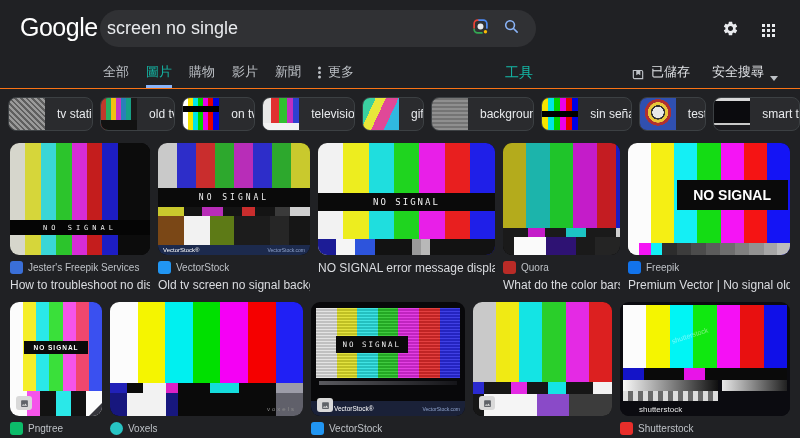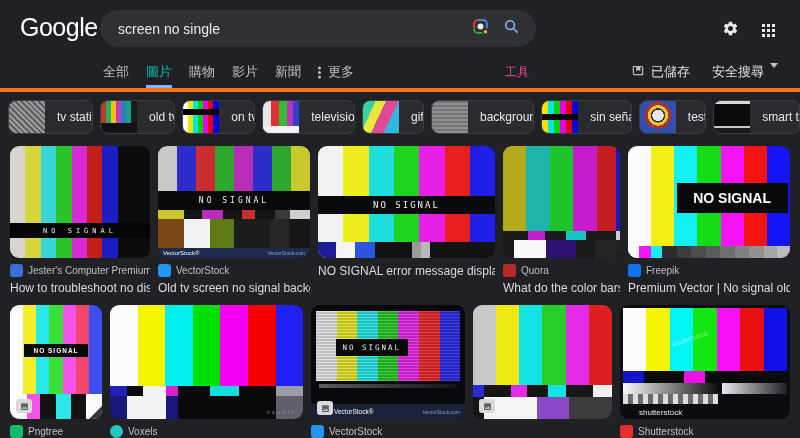--- a/index.html
+++ b/index.html
@@ -2,33 +2,33 @@
 <html><head>
 <meta charset="utf-8">
 <style>
   html,body{margin:0;padding:0}
   body{width:800px;height:438px;background:#202124;font-family:"Liberation Sans",sans-serif;overflow:hidden;position:relative}
 
   
   .hdr{position:relative;height:56px}
   .logo{position:absolute;left:20px;top:13px;font-size:25px;font-weight:500;color:#fff;letter-spacing:-0.5px}
   .sbar{position:absolute;left:100px;top:10px;width:436px;height:37px;background:#303134;border-radius:19px;display:flex;align-items:center}
-  .q{margin-left:18px;font-size:14px;color:#e8eaed;flex:1}
+  .q{margin-left:7px;font-size:18px;color:#e8eaed;flex:1}
   .sicons{display:flex;align-items:center;gap:14px;margin-right:16px}
   .hicons{position:absolute;right:24px;top:20px;display:flex;gap:22px;align-items:center}
   .grid9{width:15px;height:15px;background:radial-gradient(circle,#e8eaed 1.5px,transparent 1.8px) 0 0/5px 5px}
 
   
-  .tabs{position:relative;height:32px;border-bottom:4px solid #f97316;font-size:13px}
+  .tabs{position:relative;height:32px;border-bottom:1px solid #f97316;font-size:13px}
   .tabs-left{position:absolute;left:103px;top:0;display:flex;gap:17px;align-items:stretch;height:100%}
   .tab{color:#bdc1c6;display:flex;align-items:center;gap:5px;box-sizing:border-box;cursor:pointer}
   .tab.active{color:#14b8a6;border-bottom:3px solid #8ab4f8;padding-top:3px}
-  .tools{position:absolute;left:505px;top:8px;color:#ec4899;font-size:12px}
+  .tools{position:absolute;left:505px;top:8px;color:#14b8a6;font-size:14px}
   .meta{position:absolute;right:22px;top:7px;display:flex;gap:22px;align-items:center;color:#dfe1e5;font-size:13px}
-  .meta .itm{display:flex;align-items:flex-start;gap:6px}
+  .meta .itm{display:flex;align-items:flex-end;gap:6px}
   .caret{width:0;height:0;border-left:4px solid transparent;border-right:4px solid transparent;border-top:5px solid #bdc1c6}
   .vdots{width:3px;height:3px;border-radius:50%;background:#bdc1c6;box-shadow:0 -4.5px 0 #bdc1c6,0 4.5px 0 #bdc1c6;margin-right:2px}
 
   
   .chips{display:flex;gap:7px;margin:8px 0 0 8px}
   .chip{display:flex;align-items:center;height:32px;border:1px solid #3c4043;border-radius:8px;background:#2a2b2e;overflow:hidden;cursor:pointer}
   .thumb{width:36px;height:32px;flex:none}
   .lbl{padding:0 12px;font-size:12px;color:#e8eaed;white-space:nowrap}
 
   
@@ -157,21 +157,21 @@
 <div class="row r1">
 
   <div class="res" style="width:140px">
     <div class="tile t-r1">
       <div class="abs" style="inset:0;background:linear-gradient(90deg,#d6d6cc 0 11%,#d6d63a 11% 22%,#3ad6d6 22% 33%,#2cc42c 33% 44%,#d62cd6 44% 55%,#c41d1d 55% 66%,#1d1dc4 66% 77%,#0c0c0c 77% 100%)"></div>
       <div class="abs nosig" style="left:0;right:0;top:69%;height:13%;background:#050505;font-size:7px;letter-spacing:4px">NO SIGNAL</div>
     </div>
     <div class="cap">
       <div class="srcrow">
         <span class="fav" style="background:#3a6fd8"></span>
-        <span class="src">Jester's Computer Premium</span>
+        <span class="src">Jester's Freepik Services</span>
       </div>
       <div class="ttl">How to troubleshoot no displa...</div>
     </div>
   </div>
 
   <div class="res" style="width:152px">
     <div class="tile t-r1">
       <div class="abs" style="left:0;right:0;top:0;height:57%;background:linear-gradient(90deg,#c9c9c9 0 12.5%,#2d2dc9 0 25%,#c92d2d 0 37.5%,#2da82d 0 50%,#b82db8 0 62.5%,#2d2dc9 0 75%,#2da82d 0 87.5%,#c9c92d 0 100%)"></div>
       <div class="abs" style="left:0;right:0;top:57%;height:8%;background:linear-gradient(90deg,#c9c92d 0 17%,#141414 0 29%,#b82db8 0 43%,#141414 0 55%,#c92d2d 0 64%,#141414 0 77%,#3a3a3a 0 87%,#cfcfcf 0 100%)"></div>
       <div class="abs" style="left:0;right:0;top:65%;height:26%;background:linear-gradient(90deg,#7a4716 0 17%,#f2f2f2 0 34%,#5d7a16 0 50%,#1c1c1c 0 74%,#262626 0 86%,#161616 0 100%)"></div>

